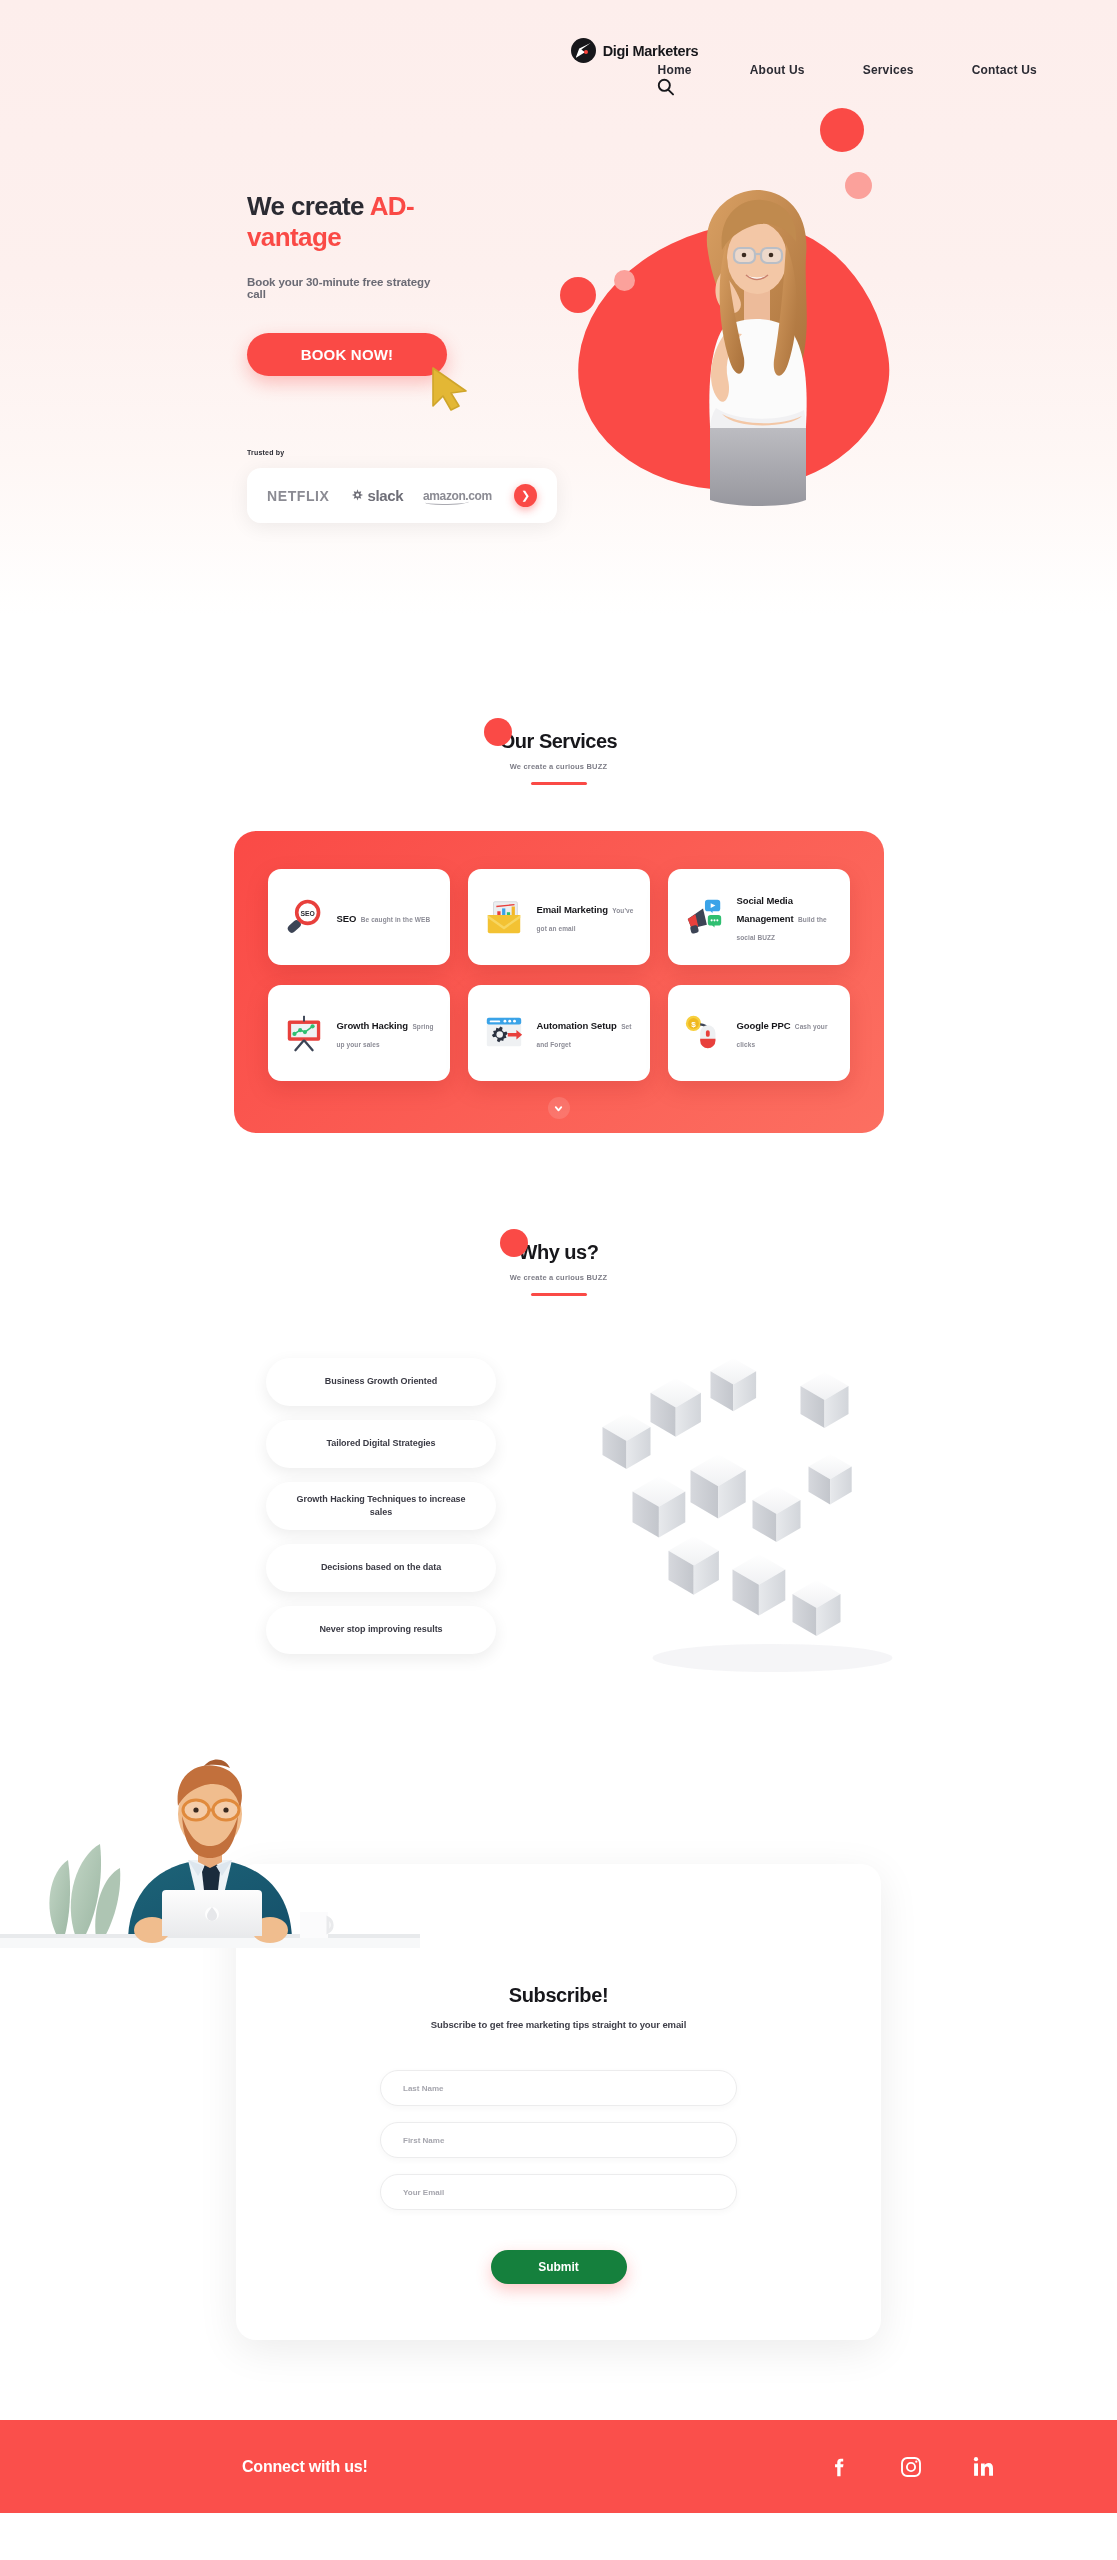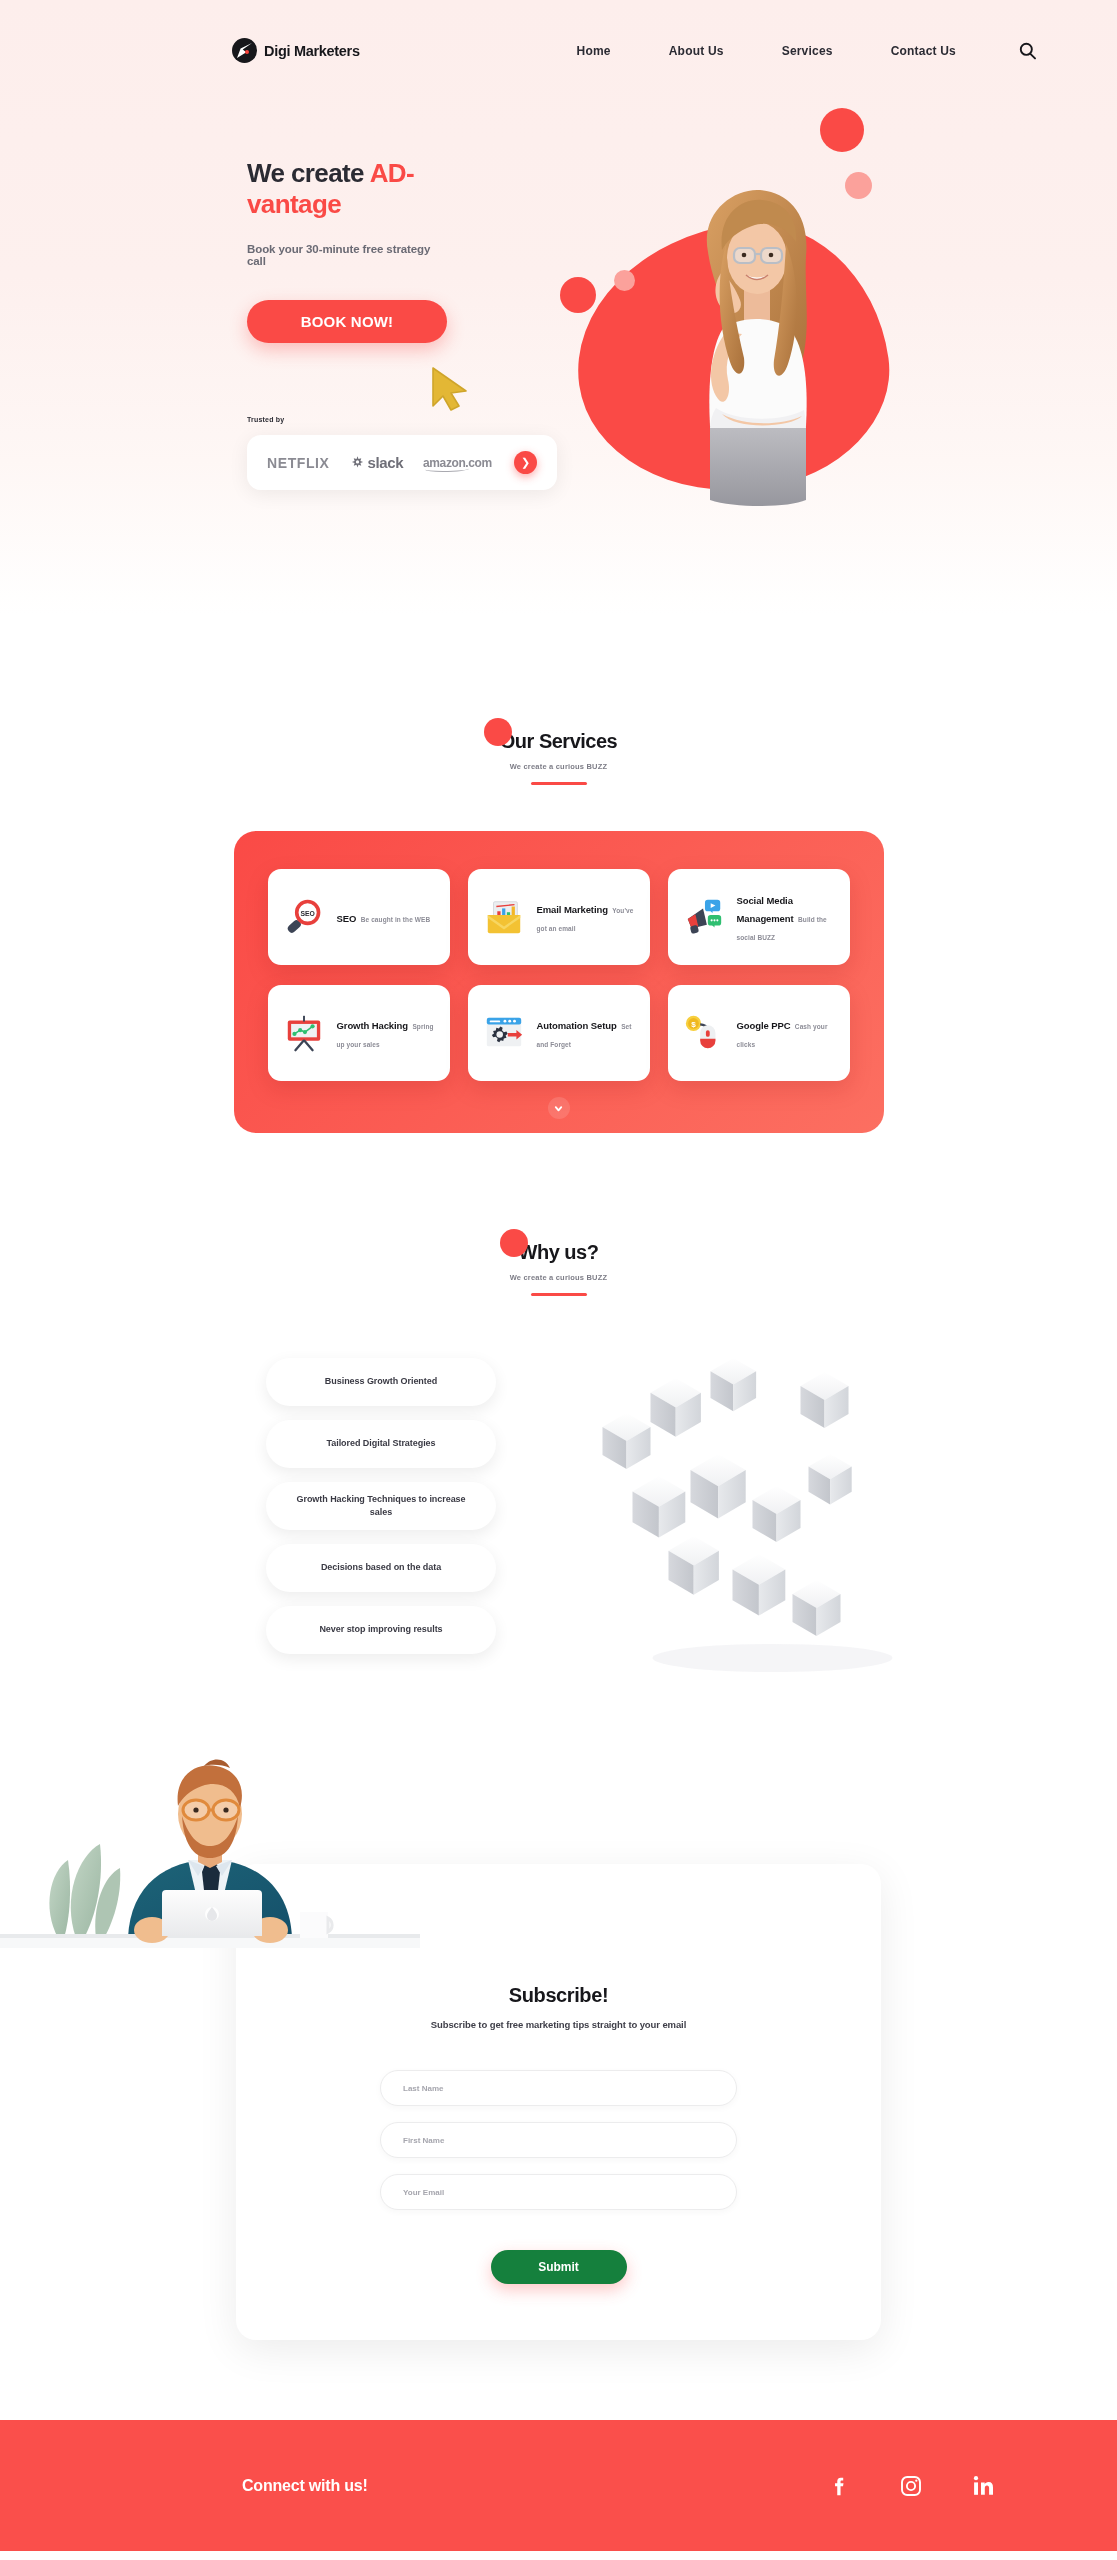--- a/index.html
+++ b/index.html
@@ -16,20 +16,21 @@
   .hero {
     position:relative;
     height:615px;
     background:linear-gradient(180deg,#fdeeec 0%, #fdf0ee 45%, #fef7f5 75%, #ffffff 100%);
     overflow:hidden;
   }
   .nav {
     position:relative; z-index:40;
     display:flex; align-items:center;
     padding:38px 80px 0 232px;
+    flex-direction:column;
   }
   .brand { display:flex; align-items:center; gap:7px; }
   .brand-mark {
     width:25px; height:25px; border-radius:50%;
     background:#17171b; position:relative; flex:0 0 auto;
   }
   .brand-mark:before{
     content:""; position:absolute; left:5px; top:5px;
     width:15px; height:15px;
     background:#ffffff;
@@ -163,21 +164,21 @@
   }
   .sub-input::placeholder { color:#a6a6ae; font-weight:bold; }
   .submit-btn {
     margin:24px auto 0; width:136px; height:34px; border:none; border-radius:20px;
     background:#15803d; color:#fff; font-family:inherit; font-size:12px; font-weight:bold;
     cursor:pointer; box-shadow:0 6px 16px rgba(250,74,70,.3);
   }
 
   
   .footer {
-    background:#fa4f4b; height:131px;
+    background:#fa4f4b; height:93px;
     display:flex; align-items:center; padding:0 122px 0 242px;justify-content:flex-end;
   }
   .footer-title { font-size:16px; font-weight:bold; color:#fff; letter-spacing:-0.2px; }
   .footer-social { margin-left:auto; display:flex; align-items:center; gap:48px; }
   .footer-social span { cursor:pointer; display:flex; align-items:center; }
 </style>
 </head>
 <body>
 
 <div class="page">

